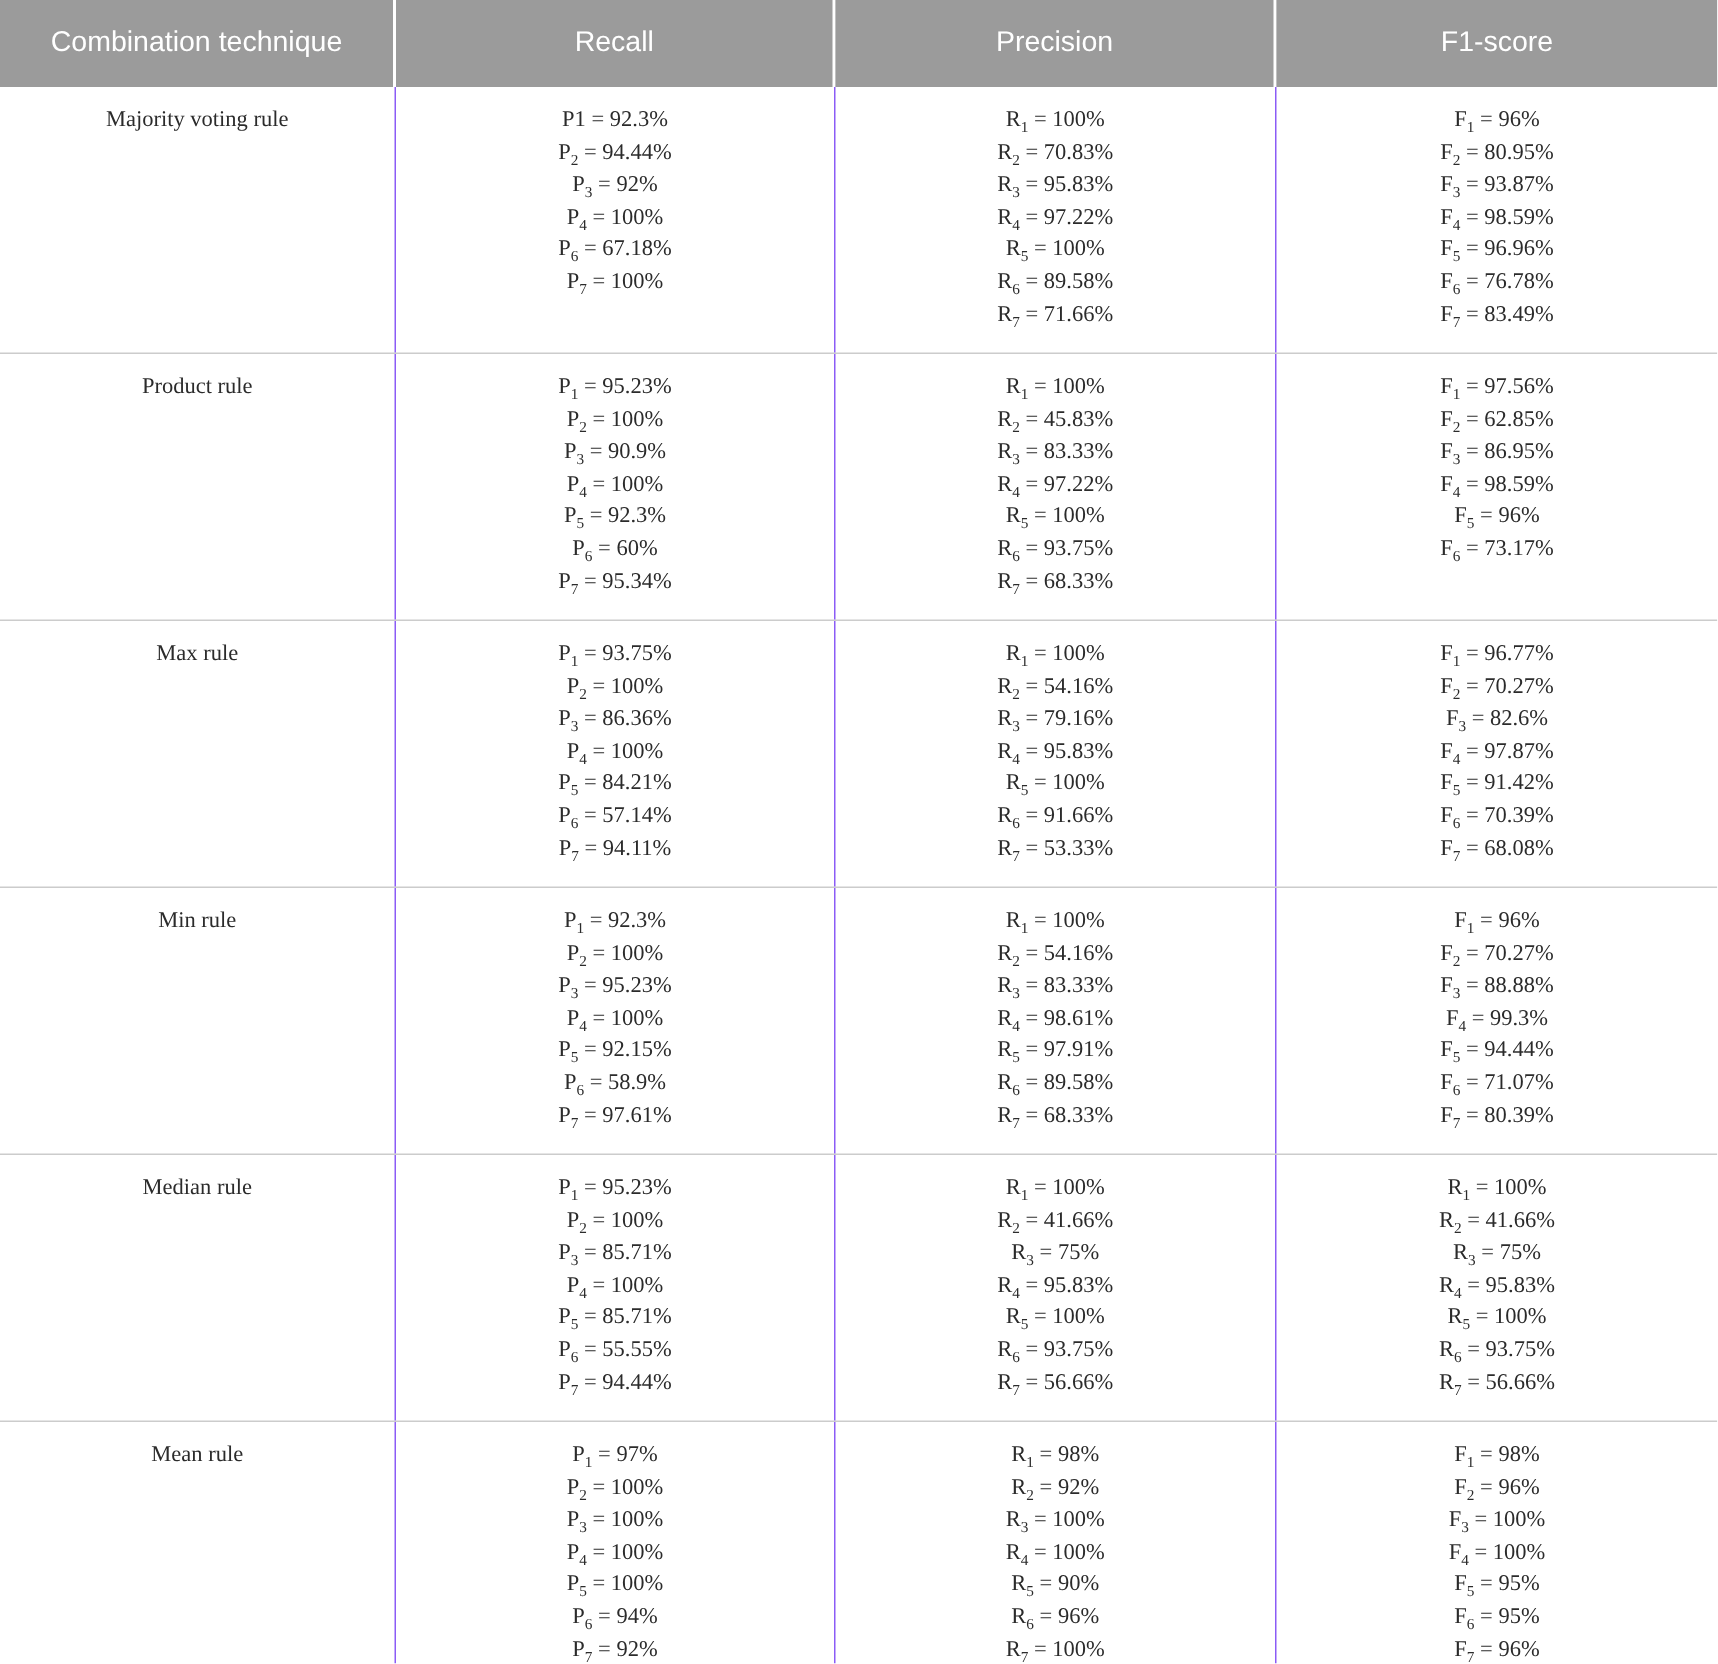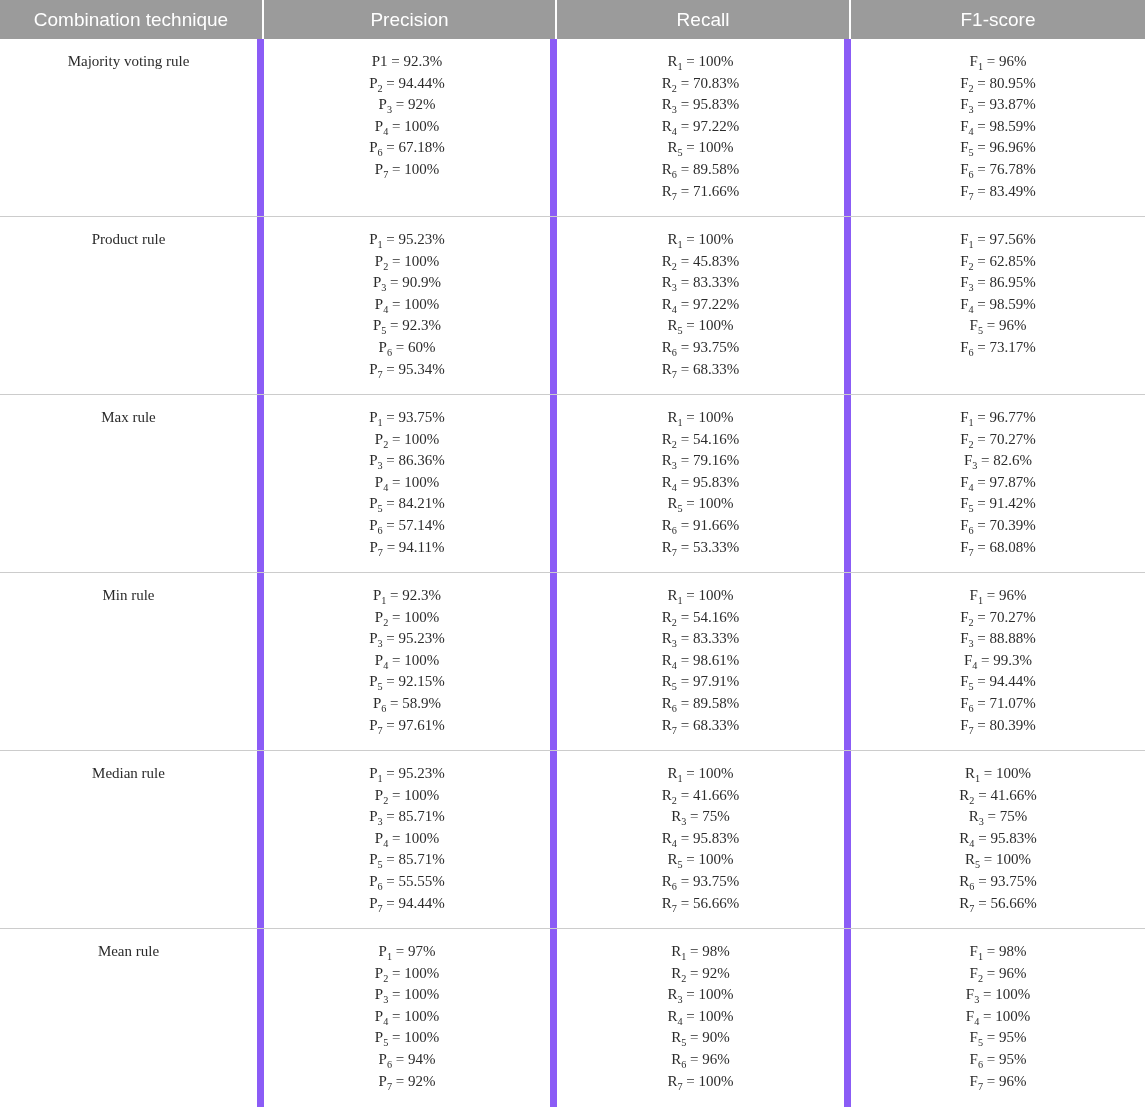--- a/index.html
+++ b/index.html
@@ -11,21 +11,21 @@
     width: 1145px;
     height: 1109px;
     overflow: hidden;
     font-family: "Liberation Serif", "DejaVu Serif", serif;
     color: #2b2b2b;
     background: #ffffff;
   }
   .thead {
     display: grid;
     grid-template-columns: 264px 293px 294px 294px;
-    height: 39px;
+    height: 58px;
   }
   .th {
     background: #9b9b9b;
     color: #ffffff;
     font-family: "Liberation Sans", "DejaVu Sans", sans-serif;
     font-size: 19px;
     font-weight: 400;
     display: flex;
     align-items: center;
     justify-content: center;
@@ -36,21 +36,21 @@
   .tr {
     display: grid;
     grid-template-columns: 264px 293px 294px 294px;
     height: 178px;
     box-sizing: border-box;
     border-bottom: 1px solid #cccccc;
   }
   .tr:last-child { border-bottom: none; }
   .td {
     box-sizing: border-box;
-    border-right: 7px solid #8b5cf6;
+    border-right: 1px solid #8b5cf6;
     padding-top: 12px;
     text-align: center;
   }
   .td:last-child { border-right: none; }
   .technique {
     font-size: 15px;
   }
   .metrics .line {
     font-size: 15px;
     line-height: 21.6px;
@@ -63,22 +63,22 @@
     font-size: 0.68em;
     line-height: 0;
   }
 </style>
 </head>
 <body>
 
 <div class="table-wrap">
   <div class="thead">
     <div class="th">Combination technique</div>
+    <div class="th">Recall</div>
     <div class="th">Precision</div>
-    <div class="th">Recall</div>
     <div class="th">F1-score</div>
   </div>
   <div id="tbody">
       <div class="tr">
         <div class="td technique">
           <div class="label">Majority voting rule</div>
         </div>
         <div class="td metrics">
           <div class="line">P1 = 92.3%</div>
           <div class="line">P<sub>2</sub> = 94.44%</div>

